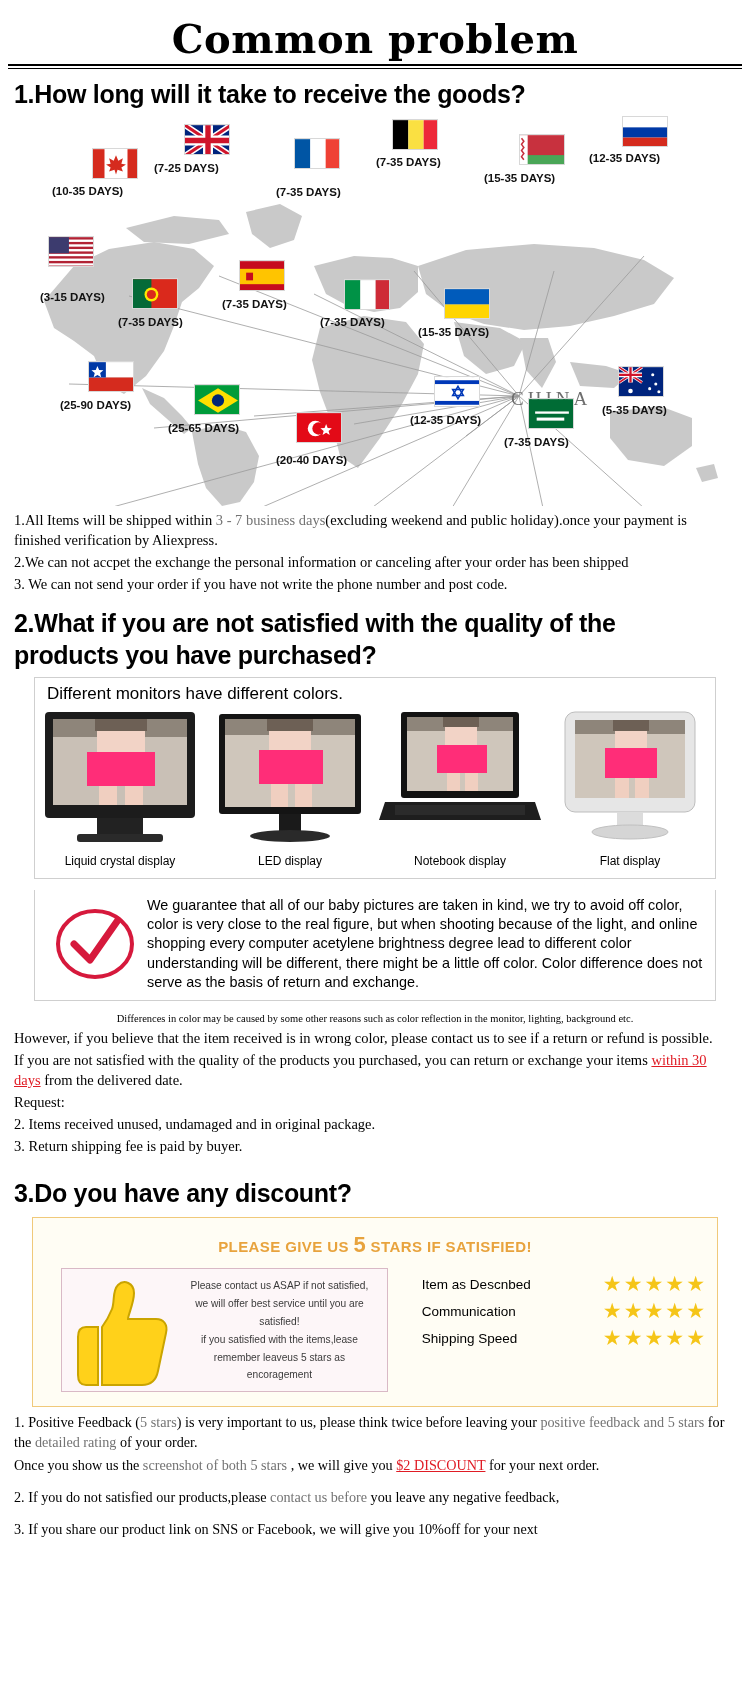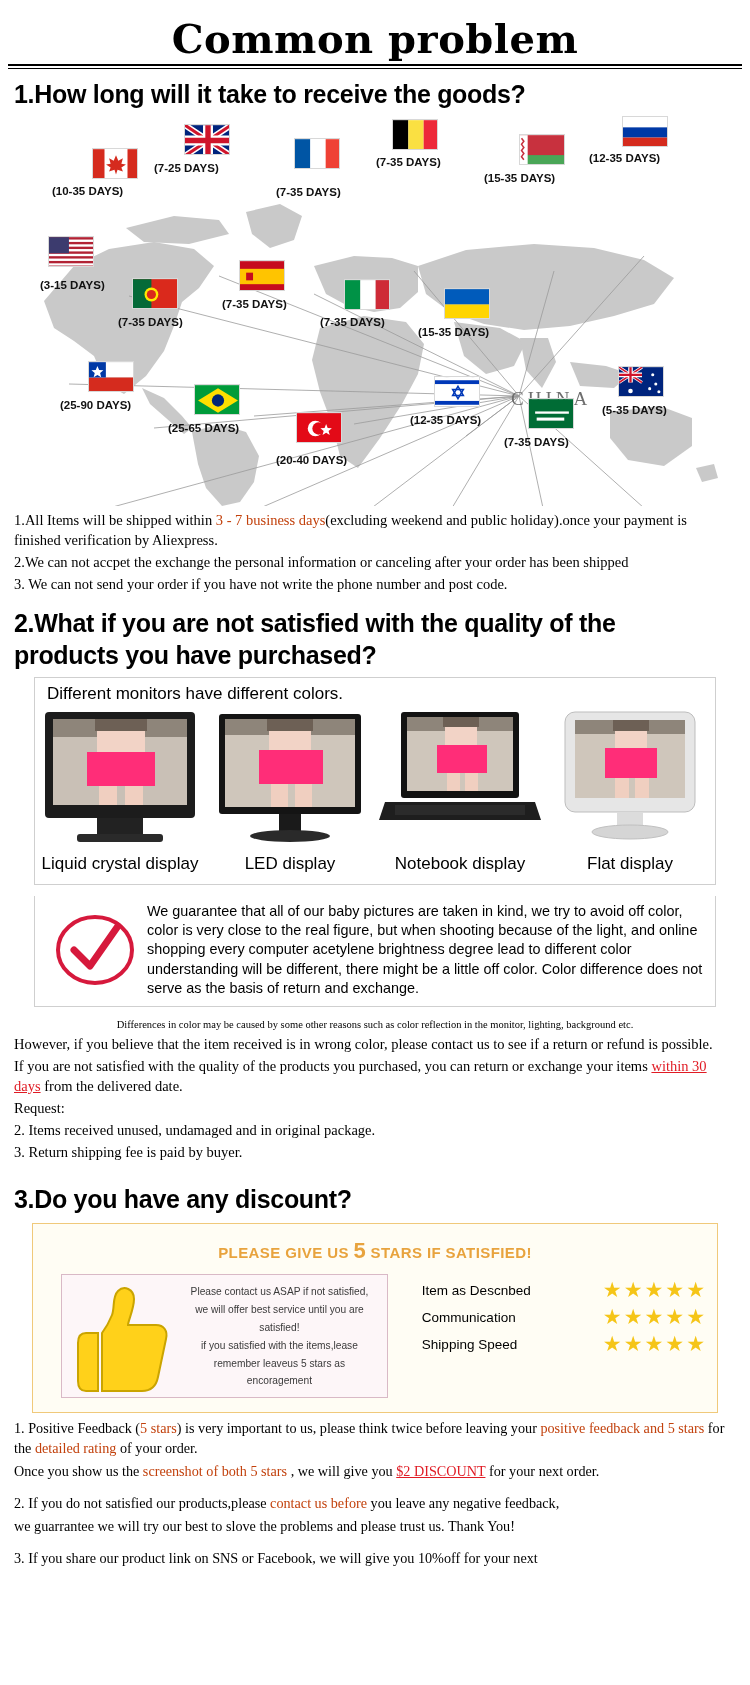--- a/index.html
+++ b/index.html
@@ -70,21 +70,21 @@
     white-space: nowrap;
   }
 
   
   .para {
     font-family: "Liberation Serif", serif;
     font-size: 14.5px;
     line-height: 1.38;
     margin: 2px 14px;
   }
-  .red { color: #c2410c; }
+  .red { color: #737373; }
   .red-u { color: #e01b24; text-decoration: underline; }
   .tiny {
     font-family: "Liberation Serif", serif;
     font-size: 10.5px;
     margin: 3px 14px 1px 14px;
     line-height: 1.3;
     text-align: center;
   }
 
   
@@ -102,21 +102,21 @@
   .mon-row { display: flex; }
   .mon-cell { width: 25%; text-align: center; padding: 0 2px 4px 2px; }
   .mon-img {
     position: relative;
     height: 140px;
     margin: 0 auto;
     width: 162px;
   }
   .mon-cap {
     font-family: "Liberation Sans", sans-serif;
-    font-size: 17px;
+    font-size: 12px;
     padding: 4px 0 6px 0;
   }
 
   
   .guarantee {
     width: 682px;
     margin: 11px auto;
     border: 1px solid #cfcfcf;
     border-top: none;
     display: flex;
@@ -310,21 +310,21 @@
             <rect y="6.2" width="60" height="3.1"></rect>
             <rect y="12.4" width="60" height="3.1"></rect>
             <rect y="18.6" width="60" height="3.1"></rect>
             <rect y="24.8" width="60" height="3.1"></rect>
             <rect y="31" width="60" height="3.1"></rect>
             <rect y="37" width="60" height="3"></rect>
           </g>
           <rect width="26" height="21" fill="#3c3b6e"></rect>
         </svg>
     </div>
-    <div class="daylabel" style="left:26px; top:163px;">(3-15 DAYS)</div>
+    <div class="daylabel" style="left:26px; top:175px;">(3-15 DAYS)</div>
 
     <div class="flag" style="left:118px; top:162px;">
       <svg width="46" height="31" viewBox="0 0 60 40">
           <rect width="60" height="40" fill="#da291c"></rect>
           <rect width="24" height="40" fill="#046a38"></rect>
           <circle cx="24" cy="20" r="9" fill="#ffe900"></circle>
           <circle cx="24" cy="20" r="6" fill="#da291c"></circle>
         </svg>
     </div>
     <div class="daylabel" style="left:104px; top:200px;">(7-35 DAYS)</div>
@@ -580,17 +580,16 @@
   <div class="foot">
     <p>
       <span>1. Positive Feedback (</span><span class="red">5 stars</span><span>) is very important to us, please think twice before leaving your </span><span class="red">positive feedback and 5 stars</span><span> for the </span><span class="red">detailed rating</span><span> of your order.</span>
     </p>
     <p>
       <span>Once you show us the </span><span class="red">screenshot of both 5 stars</span><span> , we will give you </span><span class="red-u">$2 DISCOUNT</span><span> for your next order.</span>
     </p>
     <p style="margin-top:12px;">
       <span>2. If you do not satisfied our products,please </span><span class="red">contact us before</span><span> you leave any negative feedback,</span>
     </p>
-    <p>we guarrantee we will try our best to slove the problems and please trust us. Thank You!</p>
     <p style="margin-top:12px;">3. If you share our product link on SNS or Facebook, we will give you 10%off for your next</p>
   </div>
 
 </div>
 
 </body></html>

